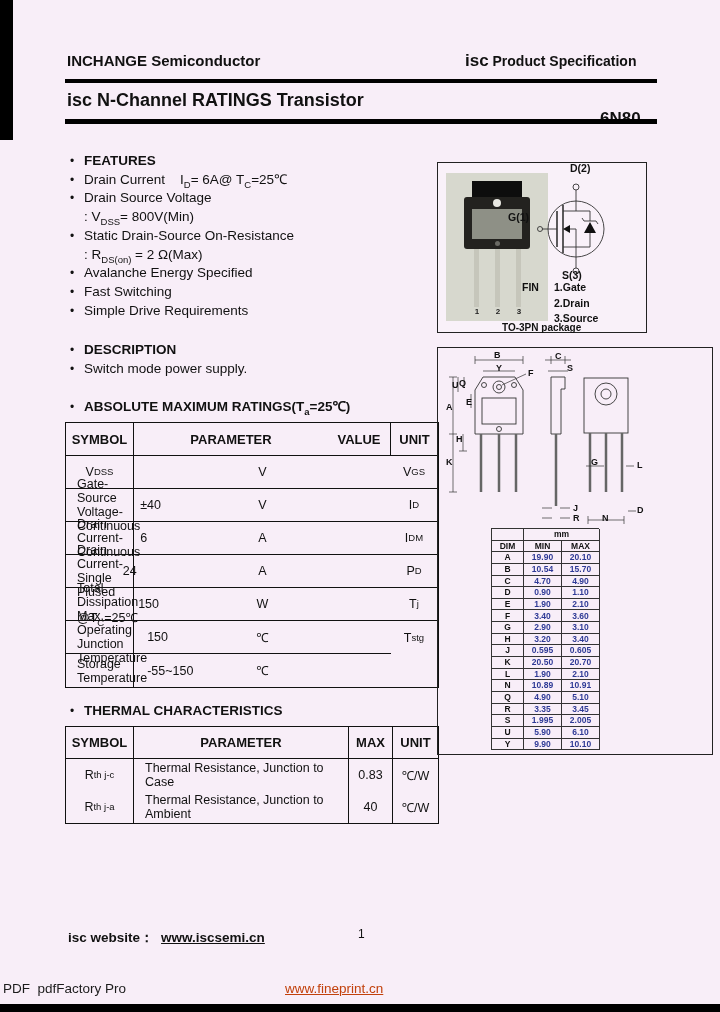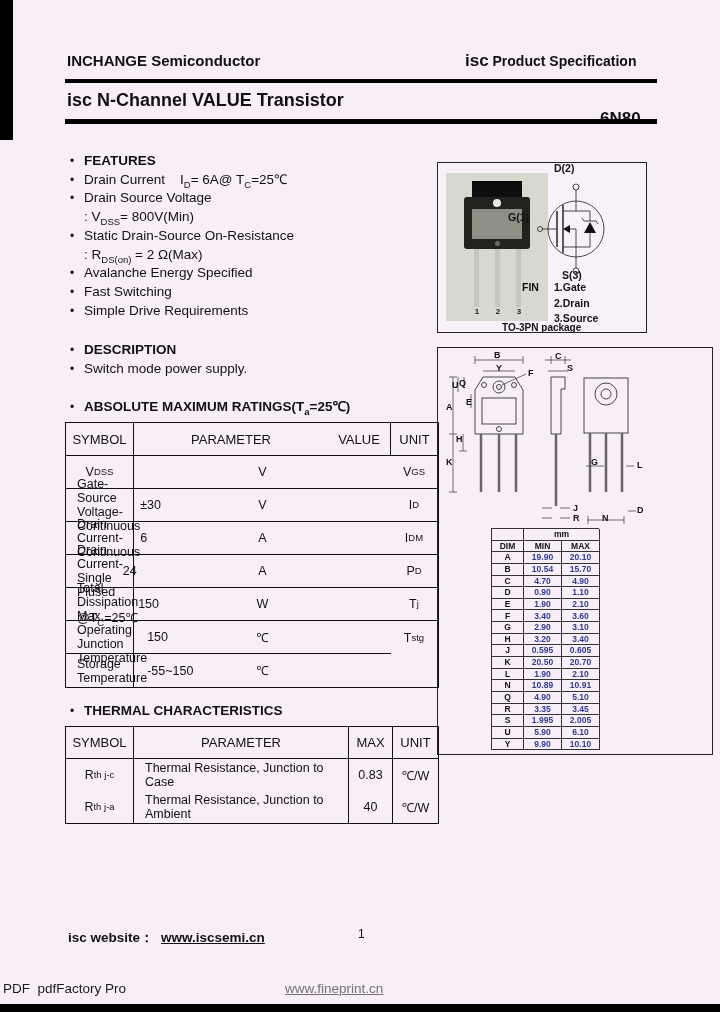--- a/index.html
+++ b/index.html
@@ -22,21 +22,21 @@
   .feat-line{display:flex;align-items:baseline;white-space:pre}
   .feat-line.indent{padding-left:14px}
   .bullet{width:14px;font-size:12px}
   .sec-head{font-weight:bold}
   
   .grid{position:absolute;display:grid;border:1px solid #111}
   .ratings{left:65px;top:422px;grid-template-columns:68px 257px 47px;grid-auto-rows:33px}
   .thermal{left:65px;top:726px;grid-template-columns:68px 215px 44px 45px;grid-auto-rows:32px}
   .cell{border-right:1px solid #111;border-bottom:1px solid #111;display:flex;
         align-items:center;justify-content:center;font-size:12.5px;text-align:center}
-  .cell.hdr{font-weight:normal;font-size:13px}
+  .cell.hdr{font-weight:bold;font-size:13px}
   .cell.lastcol{border-right:none}
   .cell.lastrow{border-bottom:none}
   .cell.noline{border-bottom:none}
   .param-flex{justify-content:flex-start;padding:0}
   .p-label{flex:1;text-align:left;padding-left:11px}
   .ph-label{flex:1;text-align:center}
   .p-value{width:62px;text-align:center}
   
   .pkg-box{left:437px;top:162px;width:210px;height:171px;border:1px solid #222;background:#f9f1f9}
   .photo{position:absolute;left:8px;top:10px;width:102px;height:148px;background:#d7d8ce}
@@ -56,38 +56,38 @@
             border-left:1px solid #333;border-top:1px solid #333;font-weight:bold}
   .dim-c{border-right:1px solid #333;border-bottom:1px solid #333;display:flex;
          align-items:center;justify-content:center;font-size:8.5px;line-height:1}
   .dim-c.span2{grid-column:2/4}
   .dim-c.num{color:#2e3a96}
   
   .website{left:68px;top:929px;font-size:13.5px;font-weight:bold;white-space:pre}
   .website .url{text-decoration:underline}
   .pagenum{left:358px;top:927px;font-size:12px}
   .watermark{left:3px;top:981px;font-size:13.5px;white-space:pre;color:#1c1c1c}
-  .wlink{left:285px;top:981px;font-size:13.5px;color:#737373;text-decoration:underline}
+  .wlink{left:285px;top:981px;font-size:13.5px;color:#c2410c;text-decoration:underline}
   svg{position:absolute;overflow:visible}
   svg line,svg path,svg rect,svg circle,svg polygon{stroke:#333;stroke-width:0.9;fill:none}
   svg .leg-l{stroke:#666;stroke-width:2.5}
   svg .fill{fill:#111;stroke:none}
   svg .thin{stroke-width:0.7}
 </style>
 </head>
 <body>
 
 <div class="page">
 
   <div class="left-bar"></div>
 
   <div class="abs company">INCHANGE Semiconductor</div>
   <div class="abs spec"><span class="brand">isc</span><span> Product Specification</span></div>
   <div class="rule rule1"></div>
-  <div class="abs title-left">isc N-Channel VALUE Transistor</div>
+  <div class="abs title-left">isc N-Channel RATINGS Transistor</div>
   <div class="abs title-part">6N80</div>
   <div class="rule rule2"></div>
 
   <div class="txtblock" style="left:70px;top:152px">
     <div class="feat-line">
       <span class="bullet">•</span>
       <span class="sec-head">FEATURES</span>
     </div>
     <div>
         <div class="feat-line"><span class="bullet">•</span><span><span>Drain Current    I</span><sub>D</sub><span>= 6A@ T</span><sub>C</sub><span>=25℃</span></span></div>
@@ -126,21 +126,21 @@
         <span>V</span>
         <sub>DSS</sub>
       </div>
       <div class="cell lastcol">V</div>
       <div class="cell">
         <span>V</span>
         <sub>GS</sub>
       </div>
       <div class="cell param-flex">
         <div class="p-label"><span>Gate-Source Voltage-Continuous</span></div>
-        <div class="p-value">±30</div>
+        <div class="p-value">±40</div>
       </div>
       <div class="cell lastcol">V</div>
       <div class="cell">
         <span>I</span>
         <sub>D</sub>
       </div>
       <div class="cell param-flex">
         <div class="p-label"><span>Drain Current-Continuous</span></div>
         <div class="p-value">6</div>
       </div>
@@ -242,21 +242,21 @@
       <line x1="40" y1="60" x2="40" y2="99"></line>
       <line x1="40" y1="42" x2="54" y2="42"></line>
         <line x1="54" y1="42" x2="54" y2="52"></line>
       <line x1="40" y1="78" x2="54" y2="78"></line>
         <line x1="54" y1="78" x2="54" y2="64"></line>
       <polygon class="fill" points="48,64 60,64 54,53"></polygon>
       <line x1="48" y1="52" x2="60" y2="52"></line>
       <line x1="48" y1="52" x2="46" y2="49"></line>
         <line x1="60" y1="52" x2="62" y2="55"></line>
     </svg>
-    <span class="plabel" style="left:116px;top:0">D(2)</span>
+    <span class="plabel" style="left:132px;top:0">D(2)</span>
     <span class="plabel" style="left:70px;top:49px">G(1)</span>
     <span class="plabel" style="left:124px;top:107px">S(3)</span>
     <span class="plabel" style="left:84px;top:119px">FIN</span>
     <span class="plabel" style="left:116px;top:119px">1.Gate</span>
     <span class="plabel" style="left:116px;top:135px">2.Drain</span>
     <span class="plabel" style="left:116px;top:150px">3.Source</span>
     <span class="plabel small" style="left:64px;top:159px">TO-3PN package</span>
   </div>
 
   <div class="abs draw-box">

